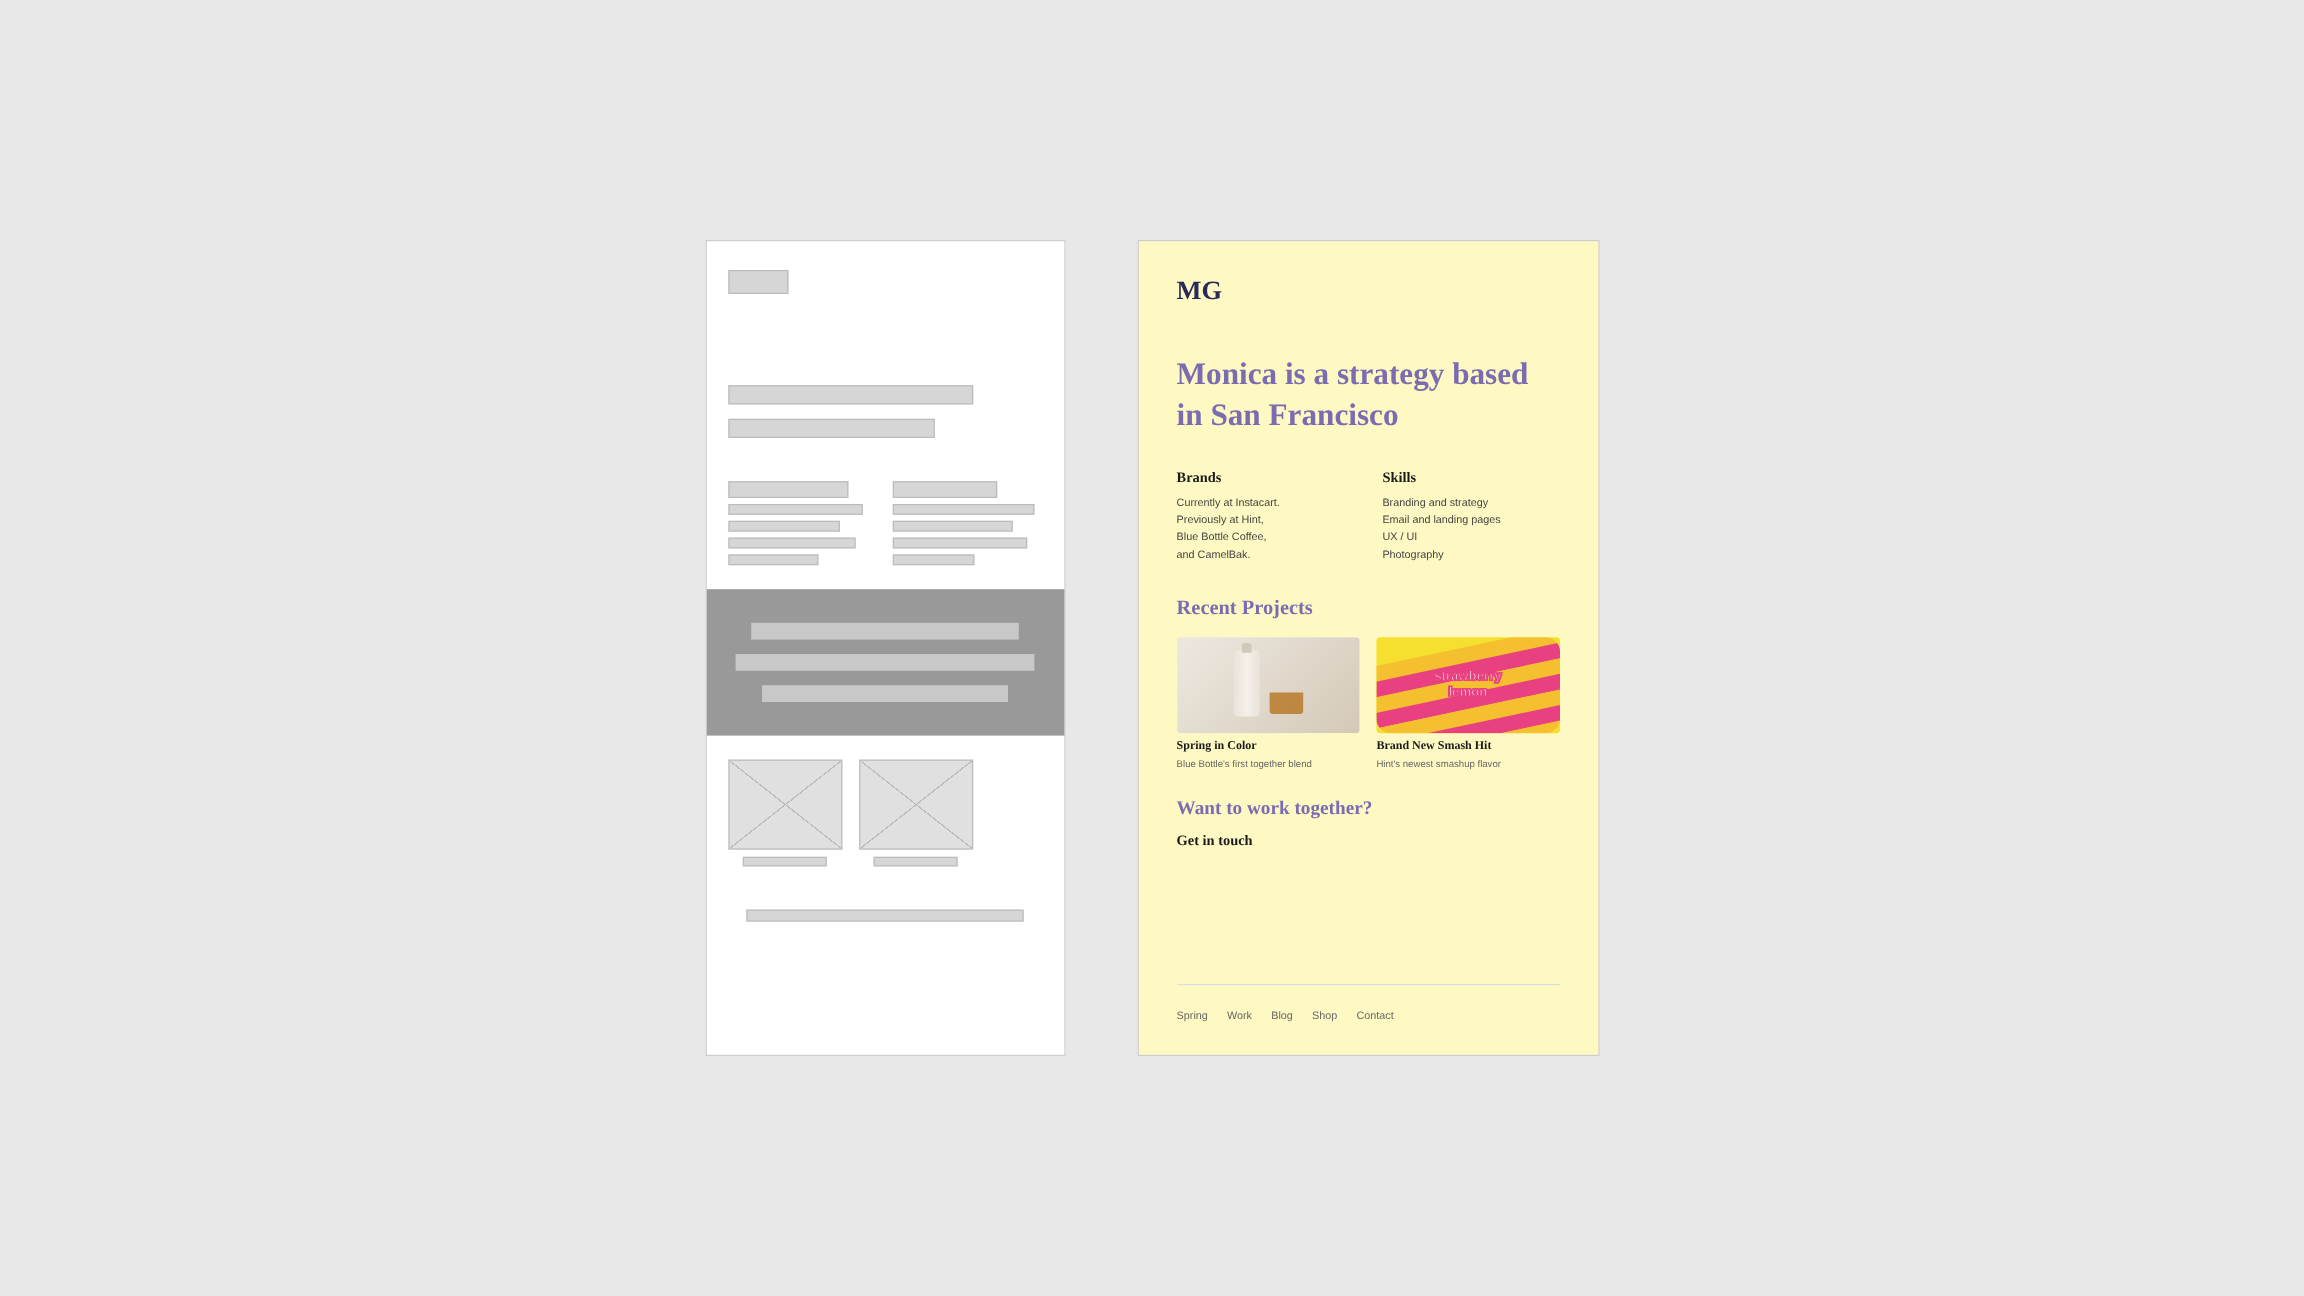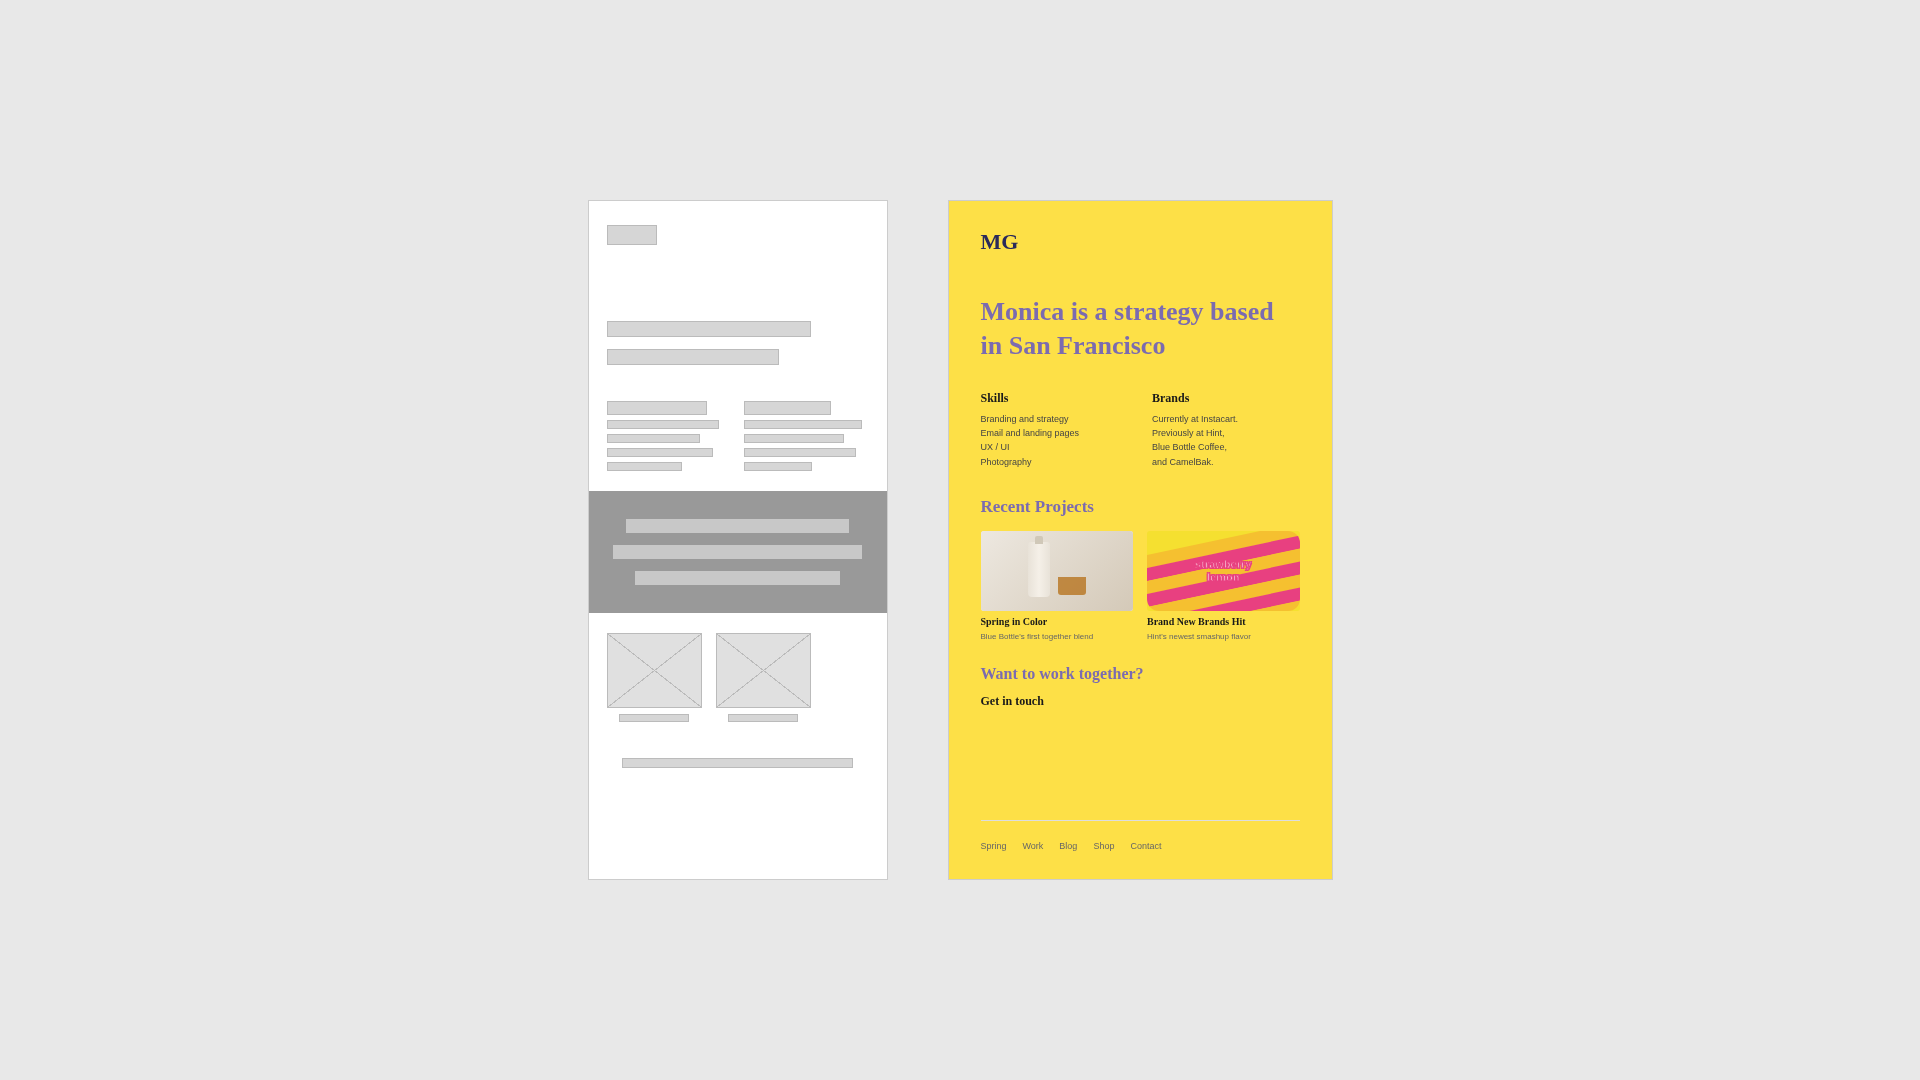--- a/index.html
+++ b/index.html
@@ -87,21 +87,21 @@
     }
     .wf-img-cap { height: 8px; width: 70px; background: #d6d6d6; border: 1px solid #bbbbbb; }
 
     
     .wf-footer-line { width: 88%; height: 10px; margin: 0 auto; }
 
     
     .design-panel {
       width: 385px;
       min-height: 680px;
-      background: #fde047;
+      background: #fef9c3;
       border: 1.5px solid #cccccc;
       padding: 28px 32px;
       display: flex;
       flex-direction: column;
     }
 
     .dp-logo {
       font-size: 22px;
       font-weight: 800;
       color: #2a2a5a;
@@ -317,35 +317,35 @@
 </div>
 
 <div class="design-panel">
 
   <div class="dp-logo">MG</div>
 
   <div class="dp-hero-title">Monica is a strategy based in San Francisco</div>
 
   <div class="dp-two-col">
     <div class="dp-col">
+      <div class="dp-col-title">Brands</div>
+      <div class="dp-col-body">
+        <span>Currently at Instacart.</span><br>
+        <span>Previously at Hint,</span><br>
+        <span>Blue Bottle Coffee,</span><br>
+        <span>and CamelBak.</span>
+      </div>
+    </div>
+    <div class="dp-col">
       <div class="dp-col-title">Skills</div>
       <div class="dp-col-body">
         <span>Branding and strategy</span><br>
         <span>Email and landing pages</span><br>
         <span>UX / UI</span><br>
         <span>Photography</span>
-      </div>
-    </div>
-    <div class="dp-col">
-      <div class="dp-col-title">Brands</div>
-      <div class="dp-col-body">
-        <span>Currently at Instacart.</span><br>
-        <span>Previously at Hint,</span><br>
-        <span>Blue Bottle Coffee,</span><br>
-        <span>and CamelBak.</span>
       </div>
     </div>
   </div>
 
   <div class="dp-section-title">Recent Projects</div>
 
   <div class="dp-projects">
 
     <div class="dp-project">
       <div class="dp-project-img blue-bottle">
@@ -369,21 +369,21 @@
             <div style="position:absolute;top:9px;left:-20px;width:200%;height:13px;background:#e84080;transform:rotate(-12deg);"></div>
             <div style="position:absolute;top:22px;left:-20px;width:200%;height:13px;background:#f5c030;transform:rotate(-12deg);"></div>
             <div style="position:absolute;top:35px;left:-20px;width:200%;height:13px;background:#e84080;transform:rotate(-12deg);"></div>
             <div style="position:absolute;top:48px;left:-20px;width:200%;height:13px;background:#f5c030;transform:rotate(-12deg);"></div>
             <div style="position:absolute;top:61px;left:-20px;width:200%;height:13px;background:#e84080;transform:rotate(-12deg);"></div>
             <div style="position:absolute;top:74px;left:-20px;width:200%;height:13px;background:#f5c030;transform:rotate(-12deg);"></div>
           </div>
           <div class="sl-text">strawberry<br>lemon</div>
         </div>
       </div>
-      <div class="dp-project-name">Brand New Brands Hit</div>
+      <div class="dp-project-name">Brand New Smash Hit</div>
       <div class="dp-project-desc">Hint's newest smashup flavor</div>
     </div>
 
   </div>
 
   <div class="dp-cta-section">
     <div class="dp-cta-title">Want to work together?</div>
     <a class="dp-cta-link">Get in touch</a>
   </div>
 

